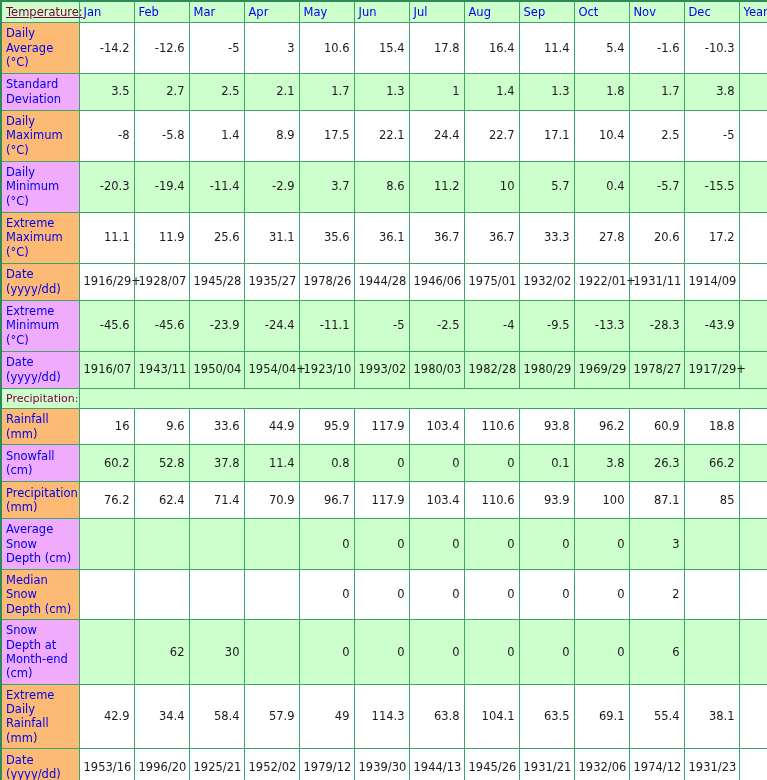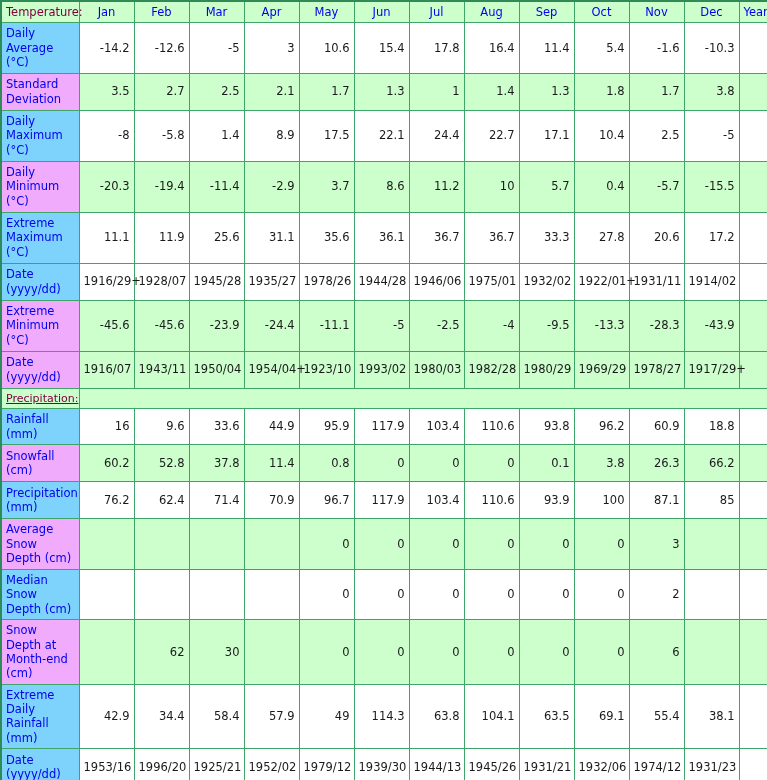--- a/index.html
+++ b/index.html
@@ -26,38 +26,37 @@
     line-height: 1.25;
   }
   
   col.c-label { width: 78px; }
   col.c-mon   { width: 55px; }
   col.c-year  { width: 31px; }
 
   
   tr.head-row td {
     background: #ccffcc;
-    text-align: center;
     color: #0000ee;
     font-weight: bold;
     font-size: 11.5px;
     padding-top: 2px;
     padding-bottom: 2px;
   }
   tr.head-row td.section-head {
     color: #800040;
+    text-decoration: underline;
     text-align: right;
     font-weight: bold;
   }
   
   tr.section-row td {
     background: #ccffcc;
     color: #800040;
     font-weight: bold;
-    text-decoration: underline;
     text-align: left;
     border-top: 2px solid #2e8b57;
     border-bottom: 1px solid #3fa46a;
   }
   tr.section-row td.blankcell {
     text-decoration: none;
   }
 
   
   td.rowlabel {
@@ -69,21 +68,21 @@
   
   td.val {
     text-align: right;
     color: #1a1a1a;
     font-size: 11.5px;
   }
   td.val.bold { font-weight: bold; }
   
   tr.bg-white td { background: #ffffff; }
   tr.bg-green td { background: #ccffcc; }
-  tr.bg-white td.rowlabel { background: #7dd3fc; }
+  tr.bg-white td.rowlabel { background: #fdba74; }
   tr.bg-green td.rowlabel { background: #f0abfc; }
 
   tr.tall td { height: 44px; }
   tr.mid  td { height: 30px; }
   tr.short td { height: 22px; }
 </style>
 </head>
 <body>
 
 <table id="climate-table">
@@ -206,21 +205,21 @@
         <td class="val">1928/07</td>
         <td class="val">1945/28</td>
         <td class="val">1935/27</td>
         <td class="val">1978/26</td>
         <td class="val">1944/28</td>
         <td class="val bold">1946/06</td>
         <td class="val">1975/01</td>
         <td class="val">1932/02</td>
         <td class="val">1922/01+</td>
         <td class="val">1931/11</td>
-        <td class="val">1914/02</td>
+        <td class="val">1914/09</td>
         <td class="val"></td>
       </tr>
       <tr class="bg-green tall">
         <td class="rowlabel">Extreme Minimum (°C)</td>
         <td class="val bold">-45.6</td>
         <td class="val">-45.6</td>
         <td class="val">-23.9</td>
         <td class="val">-24.4</td>
         <td class="val">-11.1</td>
         <td class="val">-5</td>

